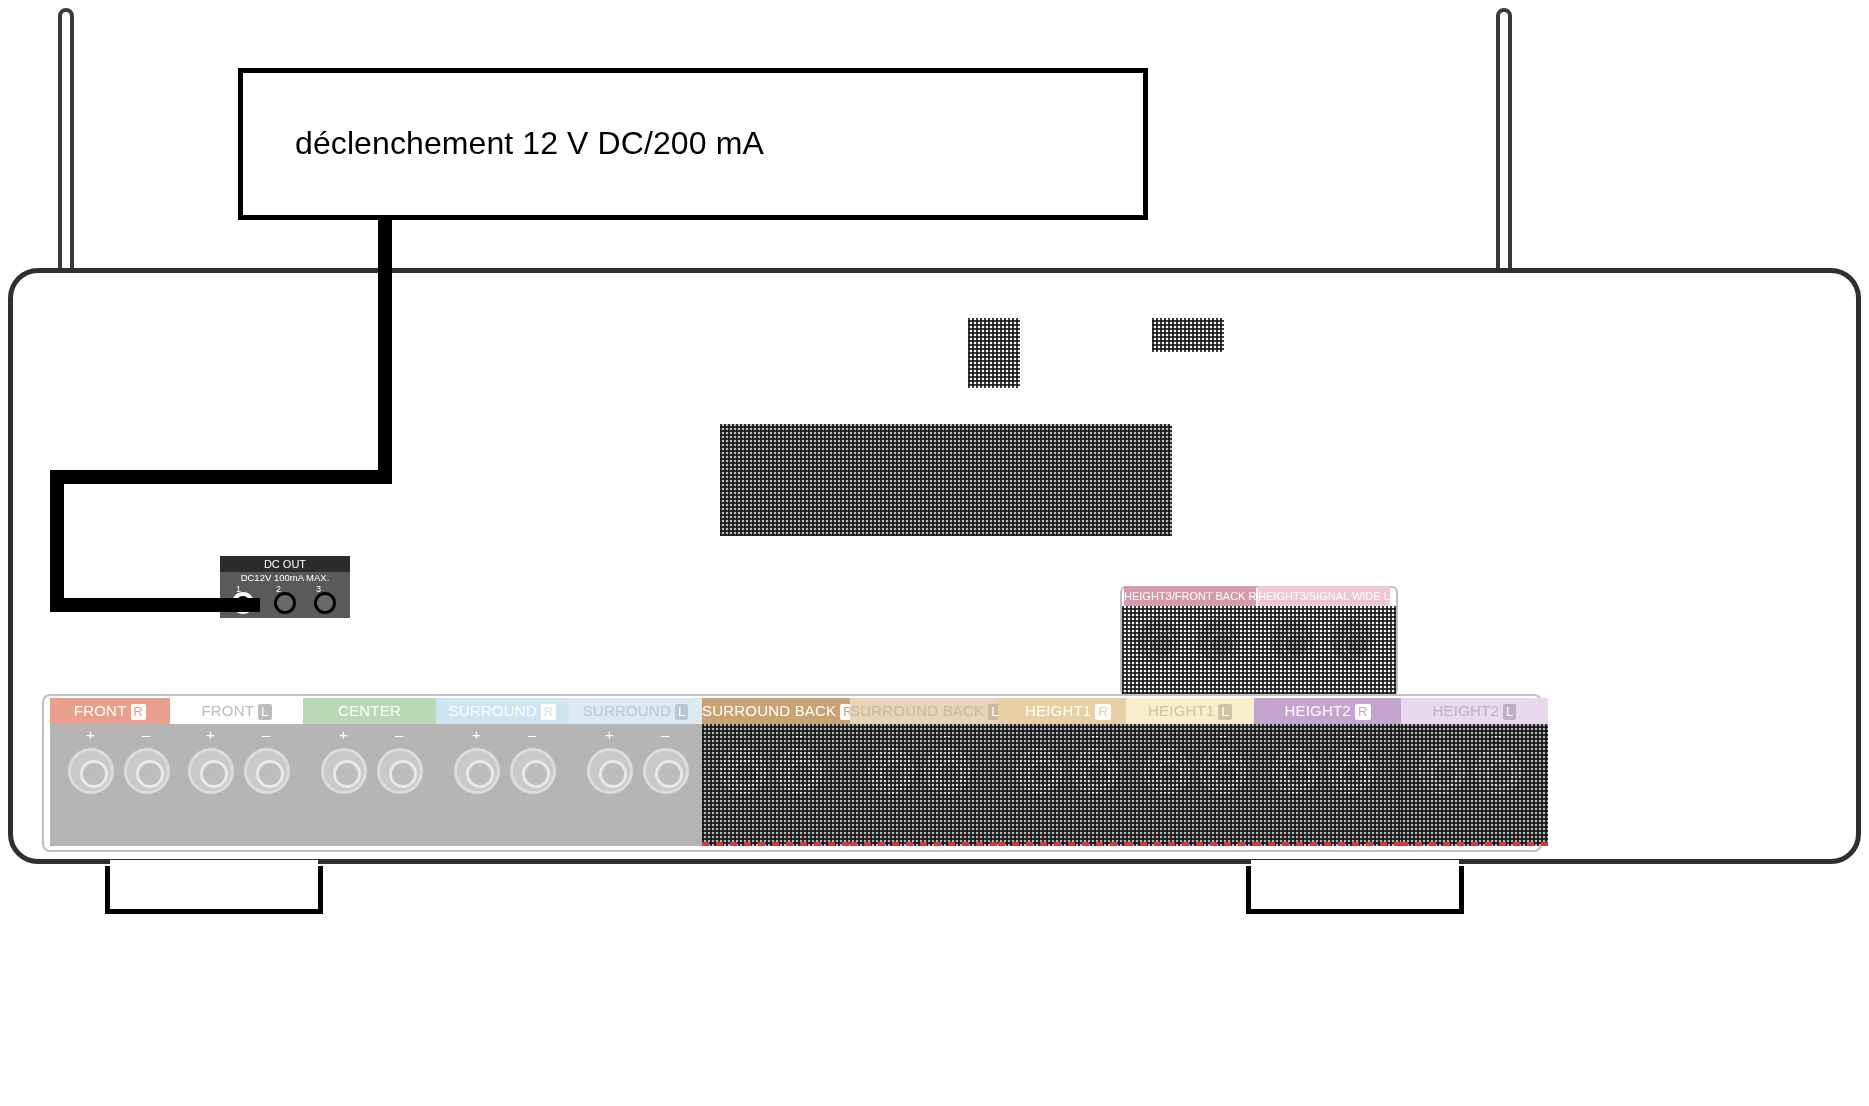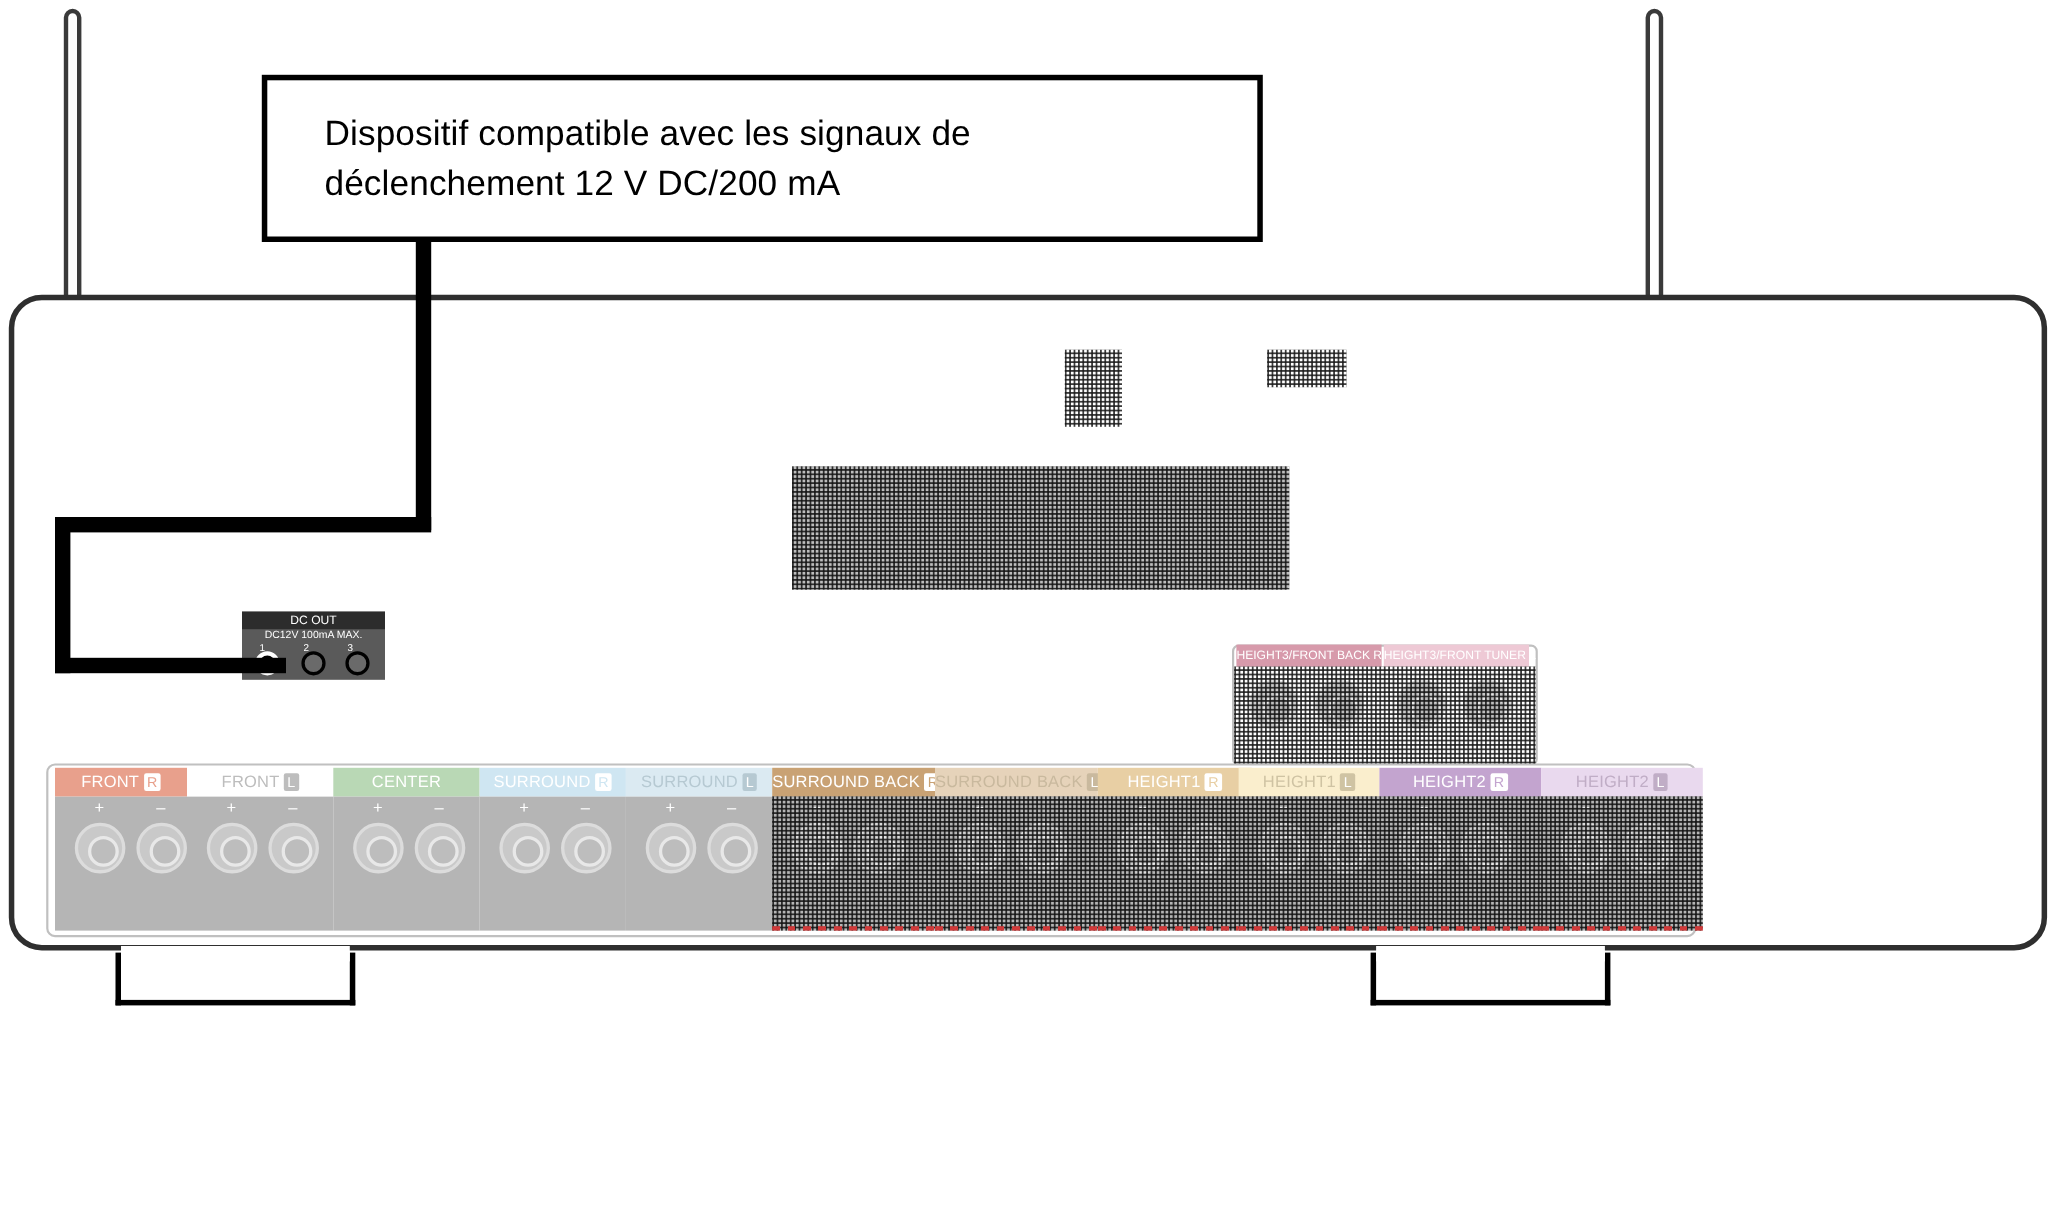--- a/index.html
+++ b/index.html
@@ -647,21 +647,21 @@
   <span class="lbl" style="left:1370px; top:390px; font-size:12px;">MEDIA PLAYER</span>
   <span class="lbl" style="left:1344px; top:404px; font-size:12px;">COMPONENT VIDEO IN</span>
   <span class="lbl" style="left:1372px; top:416px; font-size:10px;">(ASSIGNABLE)</span>
 
   <span class="lbl" style="left:1452px; top:460px; font-size:13px;">AC IN</span>
   <div class="acin" style="left:1410px; top:478px;"></div>
 
   <div id="h3-block">
       <div style="position: absolute; left: 1120px; top: 586px; width: 278px; height: 110px; border: 2px solid rgb(192, 192, 192); border-radius: 6px; background: rgb(255, 255, 255); z-index: 10;"></div>
       <div style="position: absolute; left: 1124px; top: 586px; width: 132px; height: 20px; background: rgb(215, 154, 171); color: rgb(255, 255, 255); font-size: 11px; line-height: 20px; text-align: center; z-index: 12; white-space: nowrap;">HEIGHT3/FRONT BACK R</div>
-      <div style="position: absolute; left: 1258px; top: 586px; width: 132px; height: 20px; background: rgb(238, 201, 213); color: rgb(255, 255, 255); font-size: 11px; line-height: 20px; text-align: center; z-index: 12; white-space: nowrap;">HEIGHT3/FRONT TUNER L</div>
+      <div style="position: absolute; left: 1258px; top: 586px; width: 132px; height: 20px; background: rgb(238, 201, 213); color: rgb(255, 255, 255); font-size: 11px; line-height: 20px; text-align: center; z-index: 12; white-space: nowrap;">HEIGHT3/SIGNAL WIDE L</div>
       <div class="binding" style="left: 1136px; top: 618px; width: 44px; height: 44px; z-index: 13;"></div>
       <div class="binding" style="left: 1136px; top: 619px; width: 44px; height: 44px; z-index: 13;"></div>
       <div class="binding" style="left: 1196px; top: 618px; width: 44px; height: 44px; z-index: 13;"></div>
       <div class="binding" style="left: 1196px; top: 619px; width: 44px; height: 44px; z-index: 13;"></div>
       <div class="binding" style="left: 1270px; top: 618px; width: 44px; height: 44px; z-index: 13;"></div>
       <div class="binding" style="left: 1270px; top: 619px; width: 44px; height: 44px; z-index: 13;"></div>
       <div class="binding" style="left: 1330px; top: 618px; width: 44px; height: 44px; z-index: 13;"></div>
       <div class="binding" style="left: 1330px; top: 619px; width: 44px; height: 44px; z-index: 13;"></div>
       <div class="hatch" style="left: 1122px; top: 606px; width: 274px; height: 88px;"></div>
     </div>
@@ -750,18 +750,17 @@
       <div class="dotrow" style="left: 1401px; top: 842px; width: 147px;"></div>
     </div>
   <span class="lbl" style="left:684px; top:838px; font-size:12px; color:#9a9a9a;">SPEAKERS</span>
 
   <div class="leader-down"></div>
   <div class="leader-h"></div>
   <div class="leader-b"></div>
   <div class="leader-v"></div>
   <div class="callout">
     <div class="callout-text">
-      <div>Dispositif compatible avec les signaux de</div>
       <div>déclenchement 12 V DC/200 mA</div>
     </div>
   </div>
 
 </div>
 
 </body></html>

